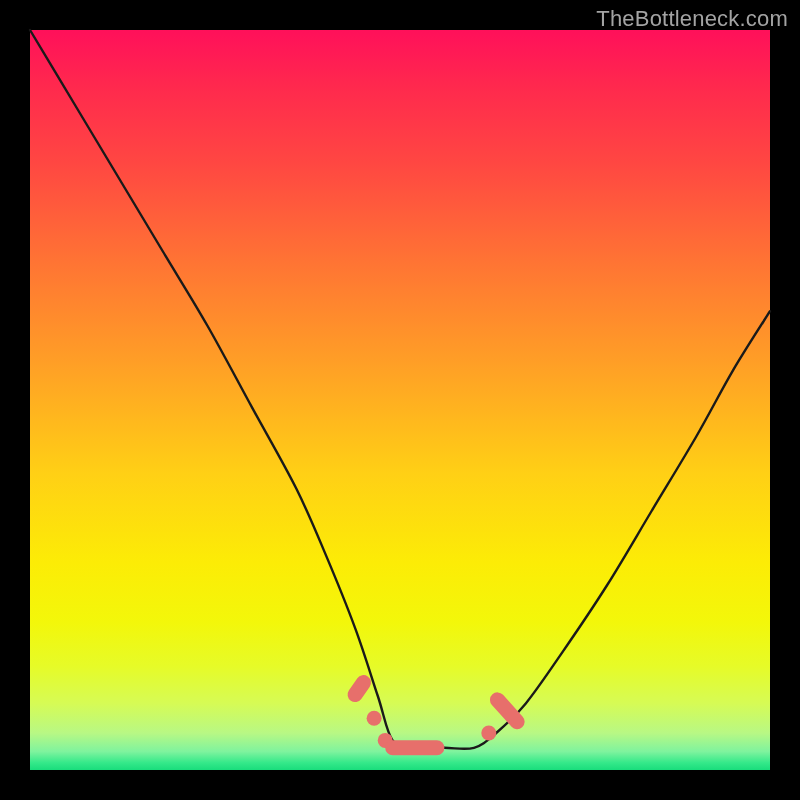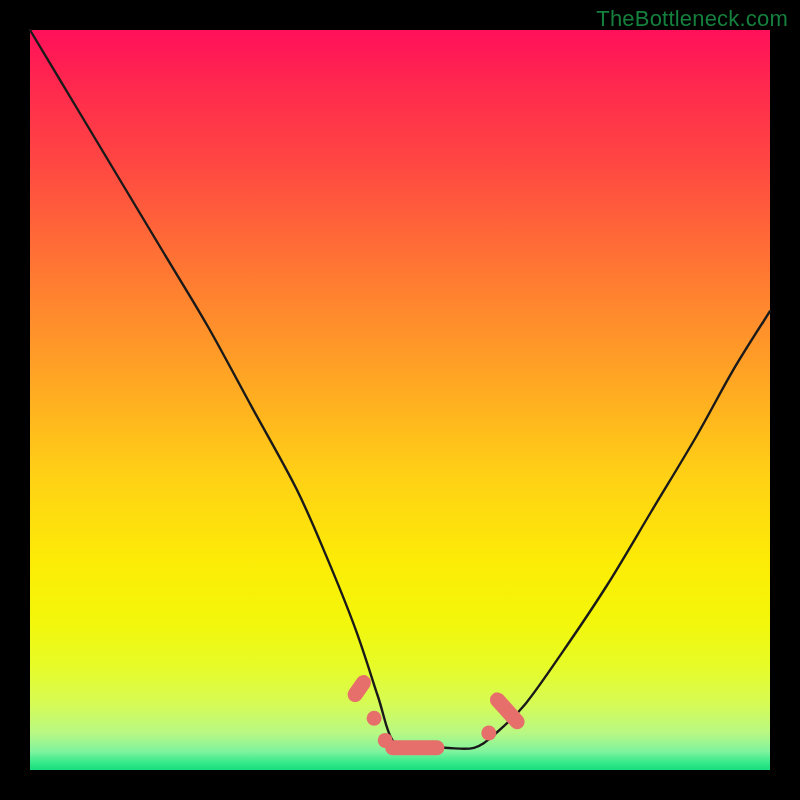--- a/index.html
+++ b/index.html
@@ -40,21 +40,21 @@
       #b8f884 95%,
       #7ff39e 97.5%,
       #35e98a 99%,
       #19dd7c 100%
     );
   }
   .watermark {
     position: absolute;
     top: 6px;
     right: 12px;
-    color: #15803d;
+    color: #a3a3a3;
     font-size: 22px;
     font-weight: 500;
     letter-spacing: 0.2px;
     user-select: none;
   }
   svg.curve {
     position: absolute;
     top: 0; left: 0;
     width: 740px;
     height: 740px;

